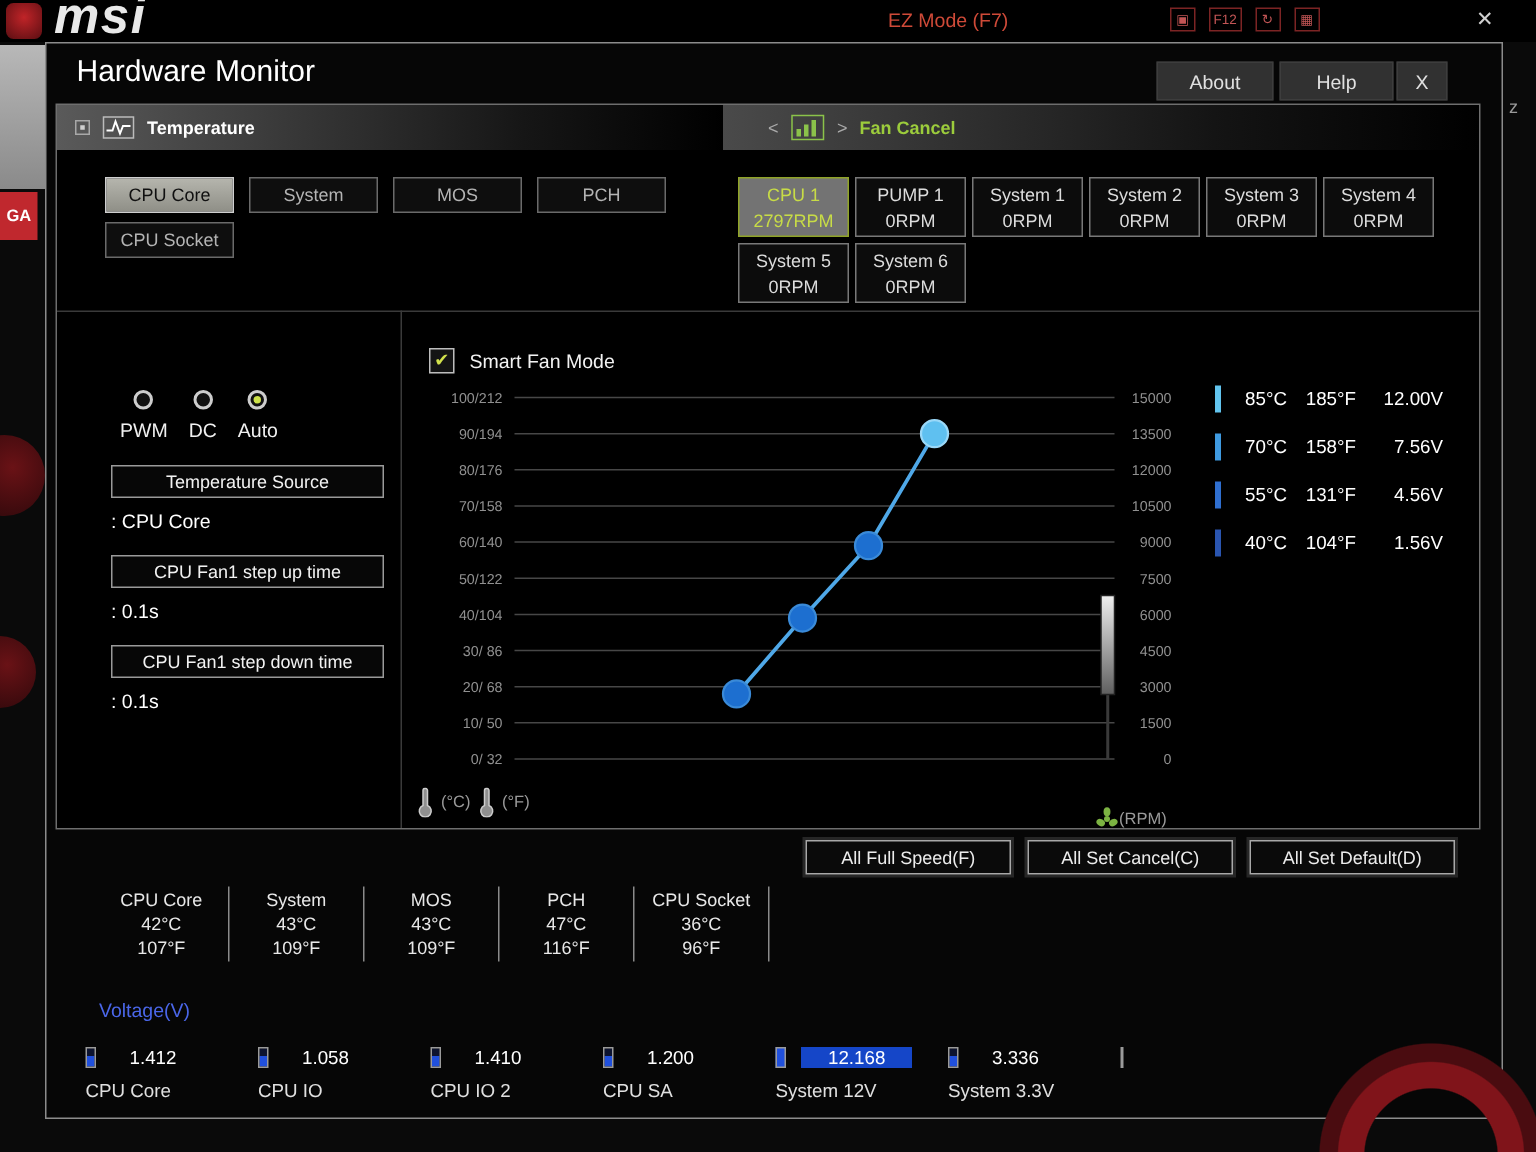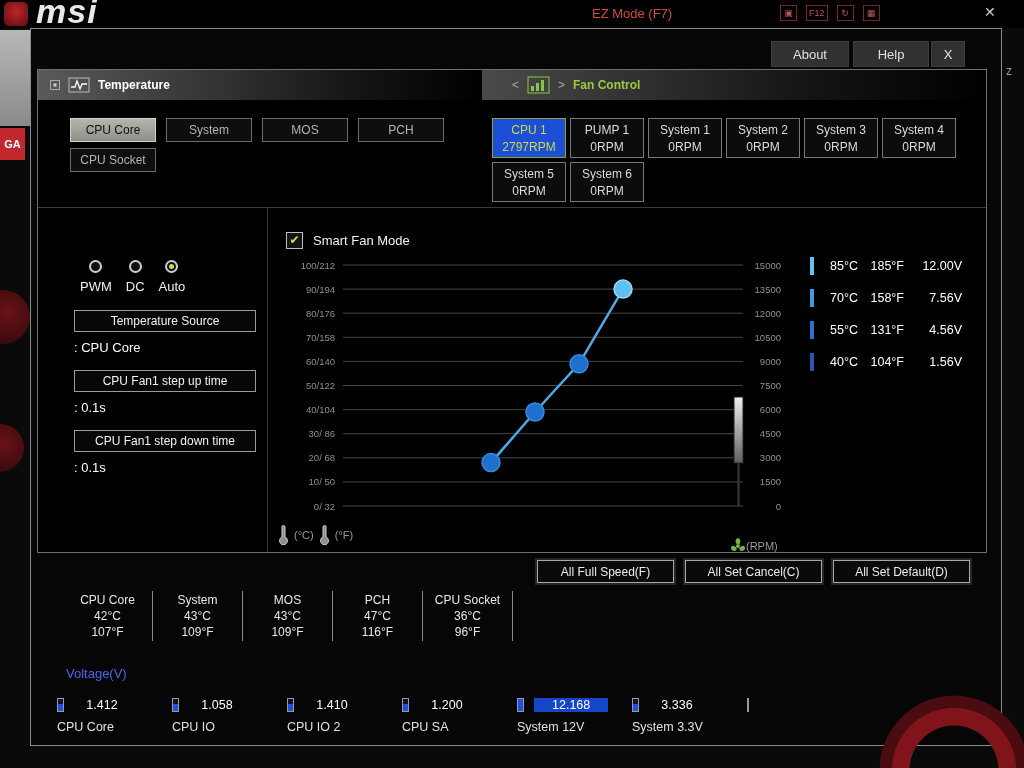--- a/index.html
+++ b/index.html
@@ -52,21 +52,21 @@
   .hdr-arrow{color:#aaa;font-size:12px;}
 
   .temp-tabs{position:absolute;left:32px;top:48px;width:396px;display:flex;flex-wrap:wrap;gap:6px 10px;}
   .tab{width:86px;height:24px;line-height:22px;text-align:center;font-size:12px;background:#0e0e0e;
        border:1px solid #6a6a6a;color:#b4b4b4;cursor:pointer;}
   .tab.active{background:linear-gradient(#b5b5ad,#8f8f87);color:#101010;border-color:#cfcfcf;}
 
   .fan-grid{position:absolute;left:454px;top:48px;width:470px;display:flex;flex-wrap:wrap;gap:4px;}
   .fan-btn{width:74px;height:40px;background:#0c0c0c;border:1px solid #787878;color:#dcdcdc;
            font-size:12px;text-align:center;padding-top:3px;line-height:17px;cursor:pointer;}
-  .fan-btn.active{background:#1d4ed8;border-color:#90a428;color:#c8dc46;}
+  .fan-btn.active{background:#737373;border-color:#90a428;color:#c8dc46;}
 
   .div-h{position:absolute;left:0;right:0;top:137px;height:1px;background:#3a3a3a;}
   .div-v{position:absolute;left:229px;top:137px;bottom:0;width:1px;background:#3a3a3a;}
 
   .mode-row{position:absolute;left:42px;top:190px;display:flex;gap:14px;color:#f0f0f0;font-size:13px;}
   .mode{display:flex;align-items:center;gap:6px;cursor:pointer;flex-direction:column;}
   .radio{width:13px;height:13px;border:2px solid #cdcdcd;border-radius:50%;position:relative;background:#111;}
   .radio.sel::after{content:"";position:absolute;inset:2px;border-radius:50%;background:#cde24a;}
 
   .field{position:absolute;left:36px;width:182px;}
@@ -133,20 +133,21 @@
     <div class="bg-close">✕</div>
   </div>
   <div class="left-grey"></div>
   <div class="ga-badge">GA</div>
   <div class="shield shield1"></div>
   <div class="shield shield2"></div>
   <div class="hz-text">z</div>
   <div class="dragon-br"></div>
 
   <div class="modal">
+    <div class="win-title">Hardware Monitor</div>
     <button class="tb-btn btn-about">About</button>
     <button class="tb-btn btn-help">Help</button>
     <button class="tb-btn btn-x">X</button>
 
     <div class="panel">
 
       <div class="hdr-left">
         <svg width="10" height="10" viewBox="0 0 10 10">
           <rect x="0.5" y="0.5" width="9" height="9" fill="none" stroke="#a8a8a8"></rect>
           <rect x="3.5" y="3.5" width="3" height="3" fill="#cfcfcf"></rect>
@@ -159,21 +160,21 @@
       </div>
       <div class="hdr-right">
         <span class="hdr-arrow">&lt;</span>
         <svg width="23" height="18" viewBox="0 0 23 18">
           <rect x="1" y="1" width="21" height="16" fill="none" stroke="#8bc34a"></rect>
           <rect x="4" y="10" width="3" height="5" fill="#8bc34a"></rect>
           <rect x="9" y="7" width="3" height="8" fill="#8bc34a"></rect>
           <rect x="14" y="4" width="3" height="11" fill="#8bc34a"></rect>
         </svg>
         <span class="hdr-arrow">&gt;</span>
-        <span class="hdr-title green">Fan Control</span>
+        <span class="hdr-title green">Fan Cancel</span>
       </div>
 
       <div class="temp-tabs">
           <div class="tab active">CPU Core</div>
           <div class="tab">System</div>
           <div class="tab">MOS</div>
           <div class="tab">PCH</div>
           <div class="tab">CPU Socket</div>
         </div>
       <div class="fan-grid">

